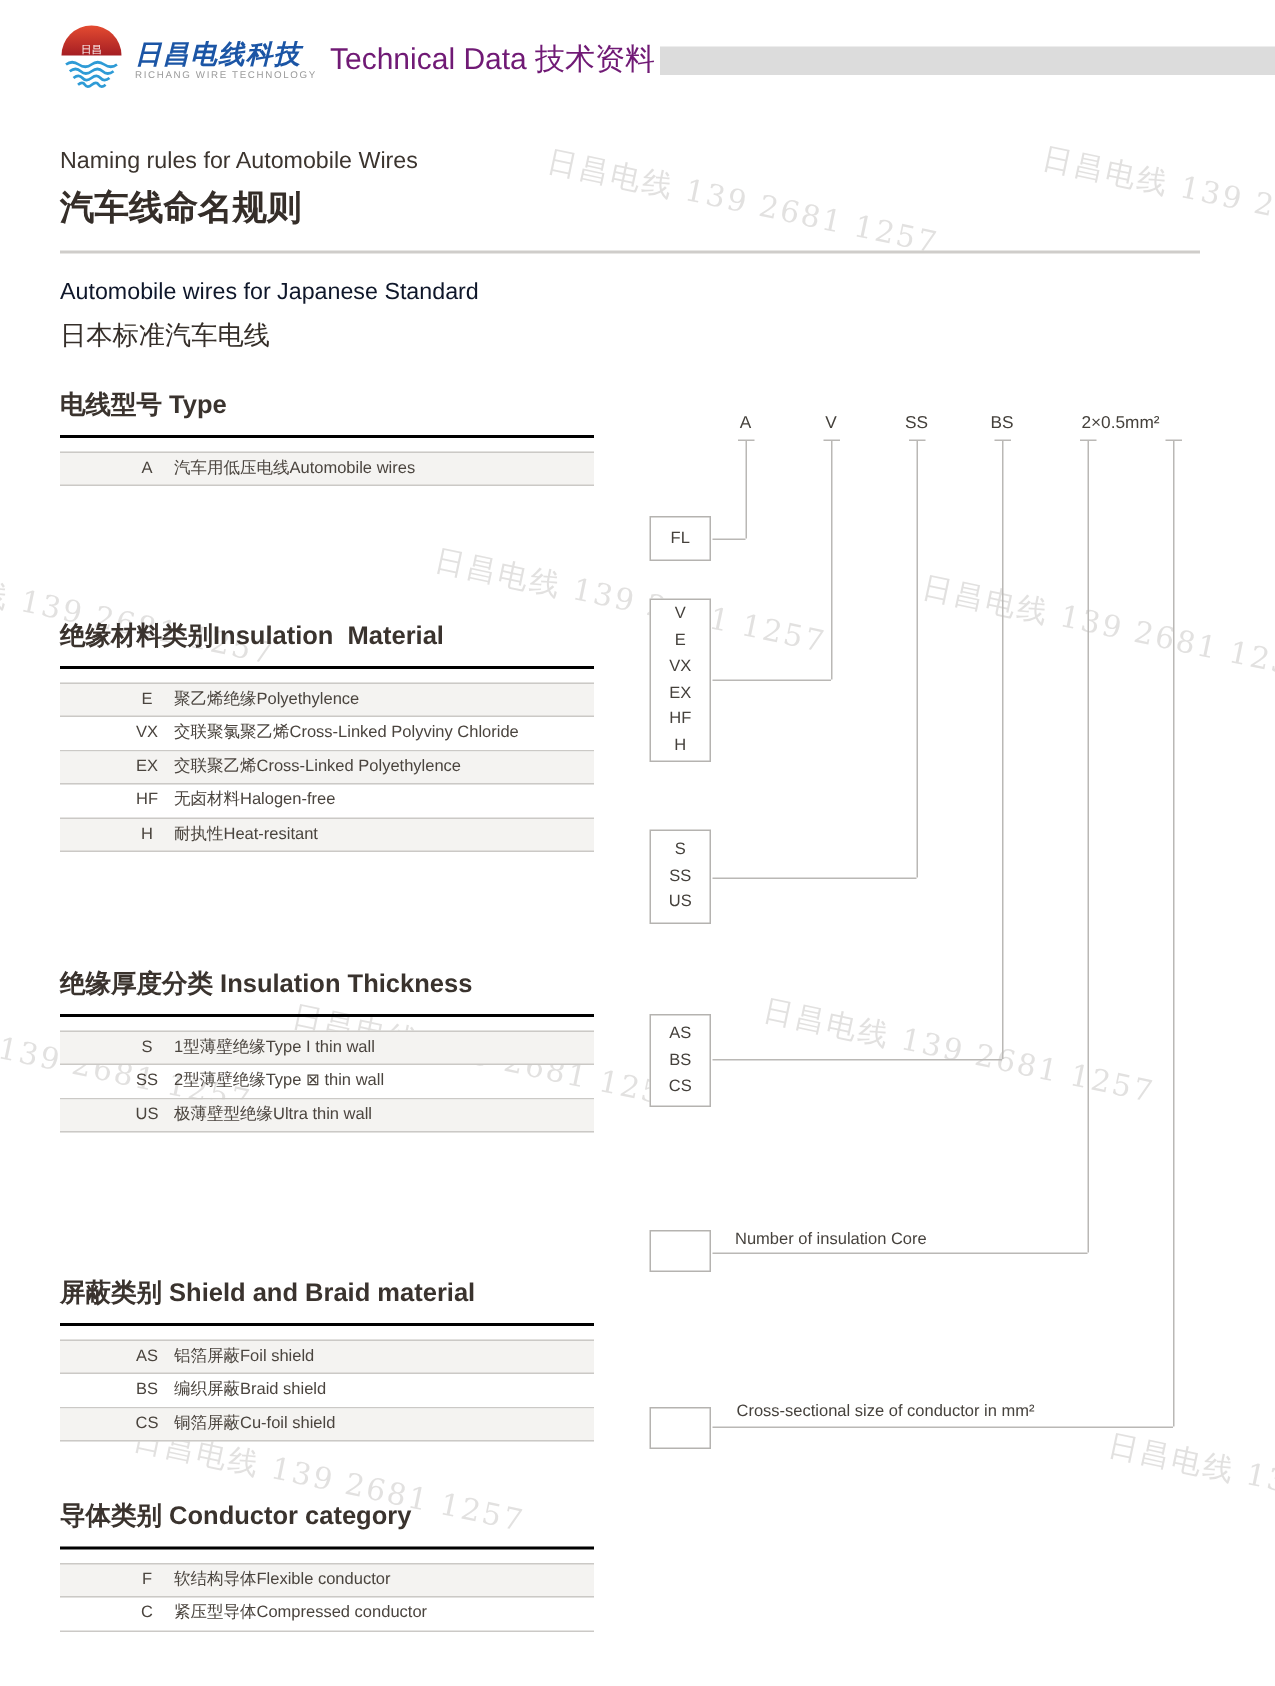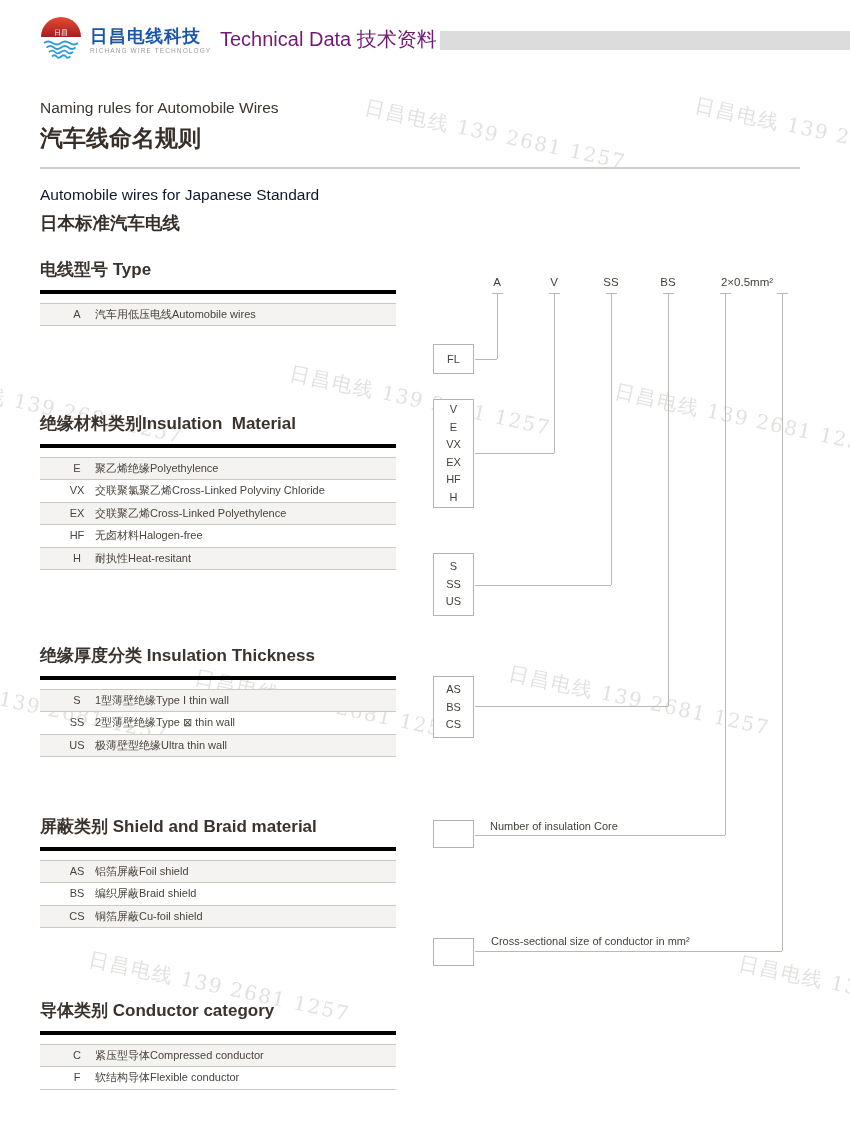--- a/index.html
+++ b/index.html
@@ -1,39 +1,39 @@
 <!DOCTYPE html>
 <html><head>
 <meta charset="utf-8">
 <style>
   html,body{margin:0;padding:0;background:#fff;}
   .page{position:relative;width:850px;height:1124px;background:#fff;overflow:hidden;
         font-family:"Liberation Sans",sans-serif;color:#3c352f;}
 
   
   .logo{position:absolute;left:36px;top:16px;display:flex;align-items:flex-start;}
-  .logo-cn{position:absolute;left:90px;top:24px;font-size:17.5px;font-weight:bold;color:#1b55a5;letter-spacing:1px;}
+  .logo-cn{position:absolute;left:90px;top:24px;font-size:17.5px;font-weight:bold;color:#1b55a5;letter-spacing:1px;font-style:italic;}
   .logo-en{position:absolute;left:90px;top:47px;font-size:6.5px;color:#9b9b9b;letter-spacing:1.1px;}
   .doc-title{position:absolute;left:220px;top:26px;font-size:20px;color:#701a75;font-weight:500;}
   .title-bar{position:absolute;left:440px;top:31px;width:410px;height:19px;background:#dcdcdc;}
 
   
   .main-title-en{position:absolute;left:40px;top:99px;font-size:15.5px;color:#3c352f;}
   .main-title-cn{position:absolute;left:40px;top:123px;font-size:23px;font-weight:bold;color:#352e29;}
   .main-divider{position:absolute;left:40px;top:167px;width:760px;height:2px;background:#cfcdca;}
   .subtitle-en{position:absolute;left:40px;top:186px;font-size:15.5px;color:#0f172a;}
-  .subtitle-cn{position:absolute;left:40px;top:211px;font-size:17.5px;font-weight:bold;color:#352e29;}
+  .subtitle-cn{position:absolute;left:40px;top:211px;font-size:17.5px;font-weight:normal;color:#352e29;}
 
   
   .sec{position:absolute;left:40px;width:356px;}
   .sec-heading{font-size:17px;font-weight:bold;color:#3a332e;line-height:21px;
-               padding-bottom:10px;border-bottom:4px solid #000000;white-space:pre;}
+               padding-bottom:10px;border-bottom:2px solid #000000;white-space:pre;}
   .sec-table{margin-top:9px;}
   .trow{height:21.4px;line-height:21.4px;font-size:11px;color:#4a443e;
-        border-bottom:1px solid #cbc9c6;white-space:pre;overflow:hidden;}
+        border-bottom:1px solid #cbc9c6;white-space:pre;overflow:hidden;padding-left:21px;}
   .trow:first-child{border-top:1px solid #cbc9c6;}
   .trow:nth-child(odd){background:#f4f3f1;}
   .trow .code{display:inline-block;width:30px;margin-left:22px;text-align:center;}
   .trow .desc{margin-left:3px;}
 
   
   .vl{position:absolute;width:1px;background:#bab8b5;}
   .cap{position:absolute;width:11px;height:1px;background:#bab8b5;top:293px;}
   .hl{position:absolute;height:1px;background:#bab8b5;}
   .dlabel{position:absolute;top:276px;font-size:11.5px;color:#44403b;text-align:center;}
@@ -109,34 +109,34 @@
 
   <section class="sec" style="top:645px">
     <div class="sec-heading">绝缘厚度分类 Insulation Thickness</div>
     <div class="sec-table">
       <div class="trow"><span class="code">S</span><span class="desc">1型薄壁绝缘Type I thin wall</span></div>
       <div class="trow"><span class="code">SS</span><span class="desc">2型薄壁绝缘Type ⊠ thin wall</span></div>
       <div class="trow"><span class="code">US</span><span class="desc">极薄壁型绝缘Ultra thin wall</span></div>
     </div>
   </section>
 
-  <section class="sec" style="top:816px">
+  <section class="sec" style="top:851px">
     <div class="sec-heading">屏蔽类别 Shield and Braid material</div>
     <div class="sec-table">
       <div class="trow"><span class="code">AS</span><span class="desc">铝箔屏蔽Foil shield</span></div>
       <div class="trow"><span class="code">BS</span><span class="desc">编织屏蔽Braid shield</span></div>
       <div class="trow"><span class="code">CS</span><span class="desc">铜箔屏蔽Cu-foil shield</span></div>
     </div>
   </section>
 
   <section class="sec" style="top:1000px">
     <div class="sec-heading">导体类别 Conductor category</div>
     <div class="sec-table">
+      <div class="trow"><span class="code">F</span><span class="desc">软结构导体Flexible conductor</span></div>
       <div class="trow"><span class="code">C</span><span class="desc">紧压型导体Compressed conductor</span></div>
-      <div class="trow"><span class="code">F</span><span class="desc">软结构导体Flexible conductor</span></div>
     </div>
   </section>
 
   <div>
 
     <div class="dlabel" style="left:467px;width:60px">A</div>
     <div class="dlabel" style="left:524px;width:60px">V</div>
     <div class="dlabel" style="left:581px;width:60px">SS</div>
     <div class="dlabel" style="left:638px;width:60px">BS</div>
     <div class="dlabel" style="left:697px;width:100px">2×0.5mm²</div>

